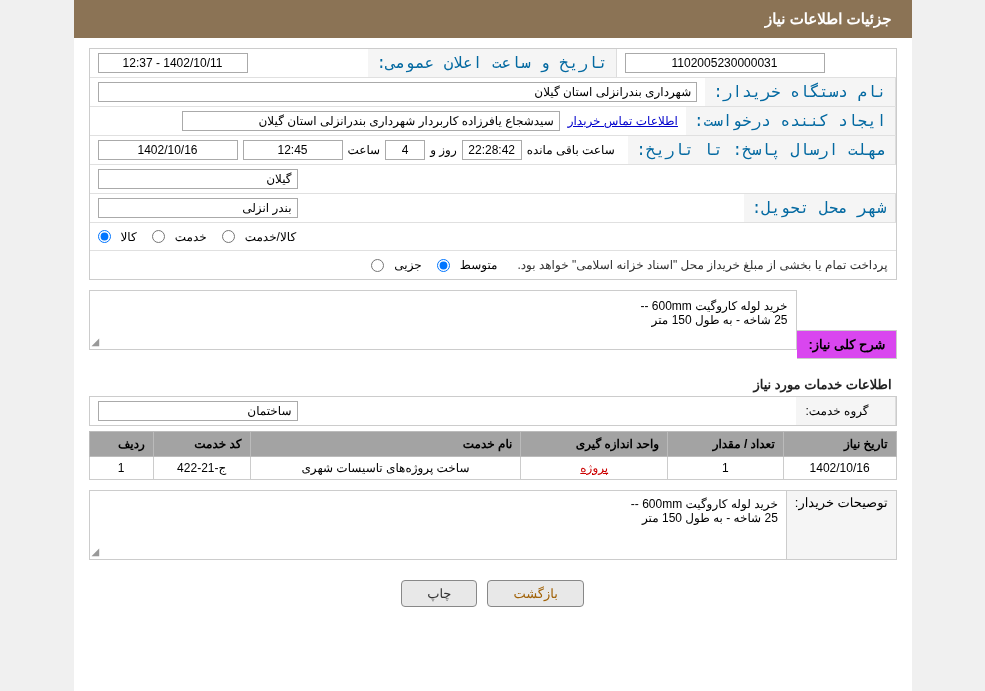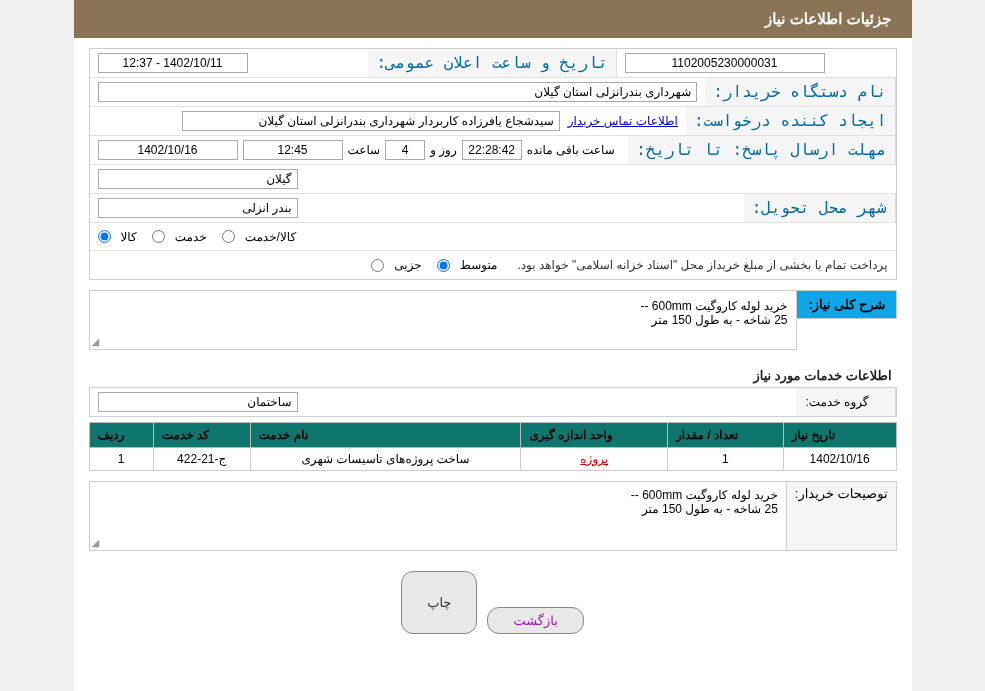--- a/index.html
+++ b/index.html
@@ -150,24 +150,24 @@
     }
     .services-section {
       margin-bottom: 10px;
     }
     .services-table {
       width: 100%;
       border-collapse: collapse;
       font-size: 12px;
     }
     .services-table th {
-      background: #0f766e;
+      background: #a3a3a3;
       border: 1px solid #bbb;
       padding: 5px 8px;
-      text-align: left;
+      text-align: right;
       font-weight: bold;
     }
     .services-table td {
       border: 1px solid #ccc;
       padding: 4px 8px;
       text-align: center;
     }
     .td-link {
       color: #cc0000;
       text-decoration: underline;
@@ -210,30 +210,29 @@
       justify-content: center;
       gap: 10px;
       padding: 10px 0;
     }
     .btn {
       padding: 5px 25px;
       font-size: 13px;
       font-family: Tahoma, Arial, sans-serif;
       border: 1px solid #888;
       cursor: pointer;
-      border-radius: 12px;
+      border-radius: 4px;
     }
     .btn-print {
       background: #e8e8e8;
       color: #333;
     }
     .btn-back {
       background: #e8e8e8;
-      color: #a21caf;
-      margin-top: 36px;
+      color: #a16207;
     }
   </style>
 </head>
 <body>
 
 <div class="page-wrapper">
 
   <div class="header-bar">
     <span>جزئیات اطلاعات نیاز</span>
   </div>
@@ -328,21 +327,21 @@
                 <input type="radio" name="farayand" style="">
               </div>
             </div>
           </div>
         </div>
       </div>
 
     </div>
 
     <div style="display:flex; margin-bottom:10px; align-items:flex-start;">
-      <div style="background:#0ea5e9; border:1px solid #ccc; border-left:none; padding:6px 10px; min-width:100px; text-align:right; font-weight:bold; font-size:13px; white-space:nowrap;">شرح کلی نیاز:</div>
+      <div style="background:#d946ef; border:1px solid #ccc; border-left:none; padding:6px 10px; min-width:100px; text-align:right; font-weight:bold; font-size:13px; white-space:nowrap;margin-top:40px;">شرح کلی نیاز:</div>
       <div class="description-box" style="flex:1; position:relative;">
         <span style="white-space:pre-line;">خرید لوله کاروگیت 600mm --
 25 شاخه - به طول 150 متر</span>
         <span class="corner-resize">◢</span>
       </div>
     </div>
 
     <div class="services-section">
       <div class="section-title">اطلاعات خدمات مورد نیاز</div>
 

